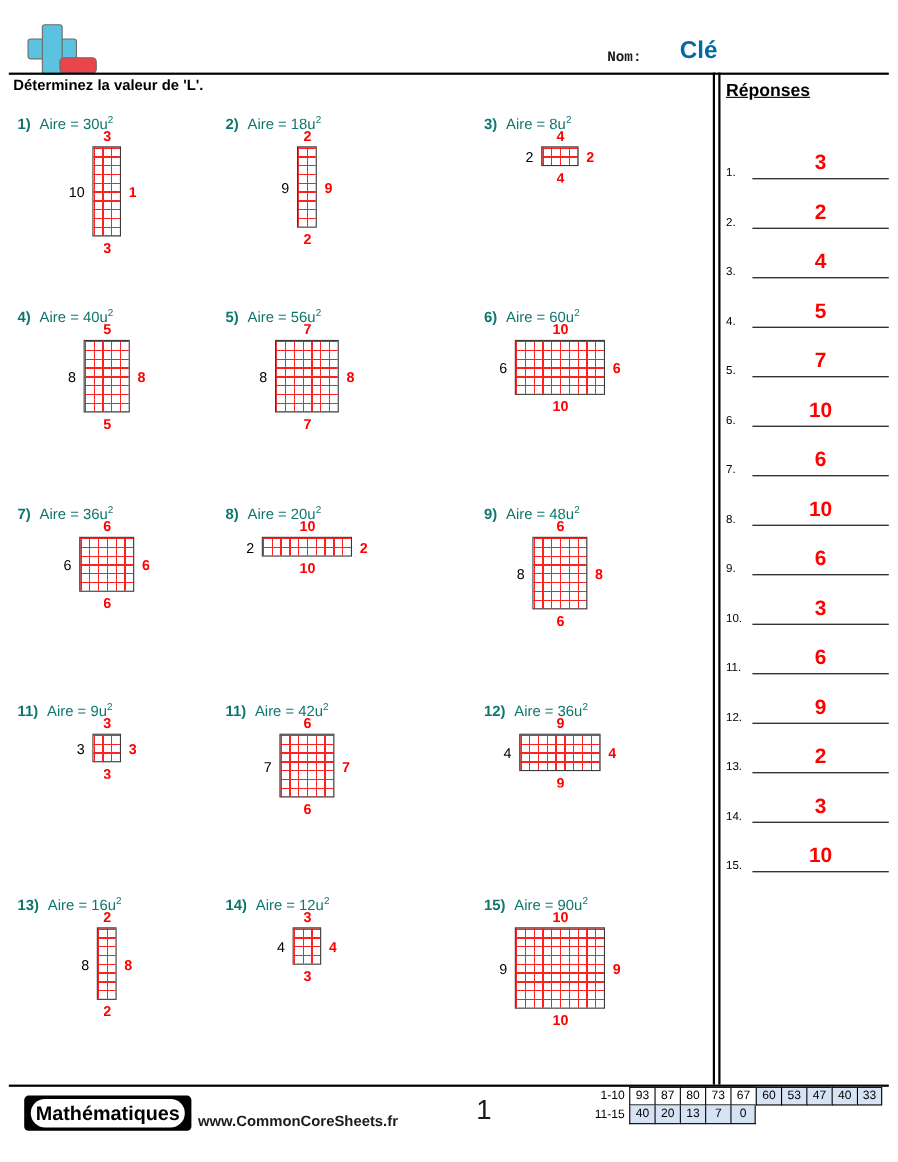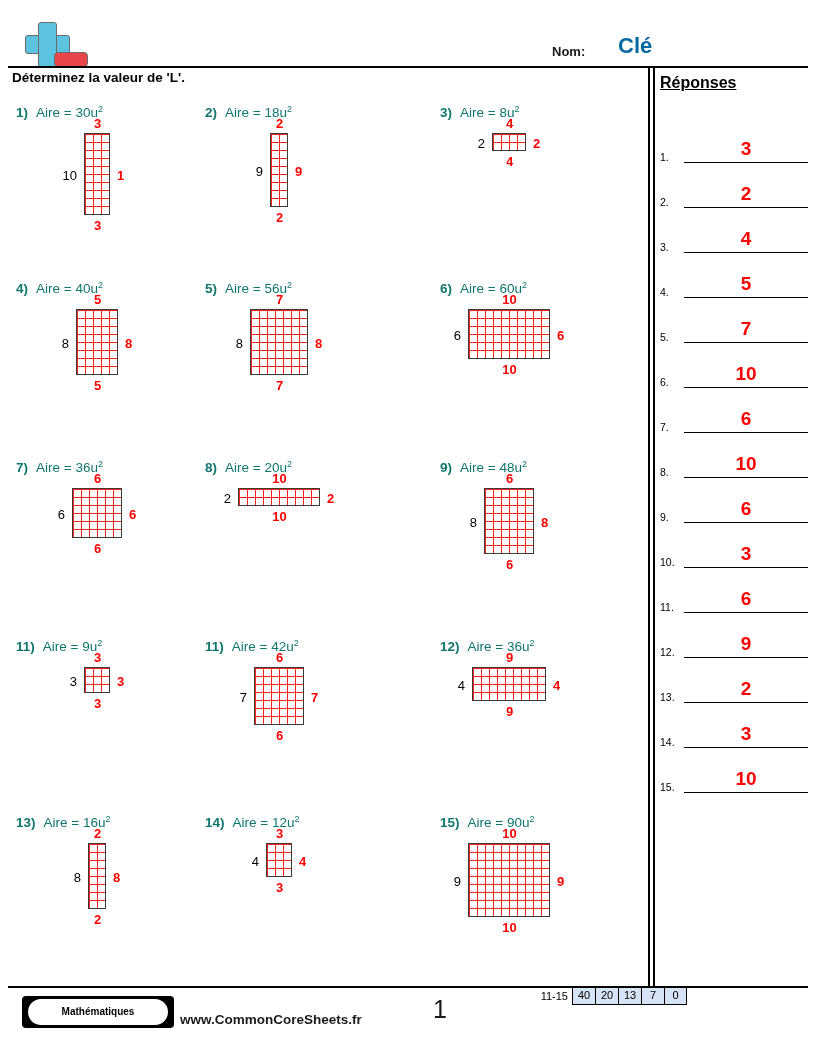--- a/index.html
+++ b/index.html
@@ -56,20 +56,21 @@
     font-size: 17px;
     color: #1a1a1a;
     white-space: nowrap;
   }
   #nom-label {
     position: absolute;
     left: 552px; top: 44px;
     font-size: 13px;
     font-weight: bold;
     color: #1a1a1a;
+    font-family: Liberation Mono, monospace;
   }
   #nom-value {
     position: absolute;
     left: 618px; top: 33px;
     font-size: 22px;
     font-weight: bold;
     color: #0369a1;
   }
   #header-rule {
     position: absolute;
@@ -223,21 +224,21 @@
     border-radius: 4px;
   }
   #badge-inner {
     position: absolute;
     left: 6px; top: 3px;
     width: 140px; height: 26px;
     background: #ffffff;
     border-radius: 13px;
     text-align: center;
     line-height: 26px;
-    font-size: 10px;
+    font-size: 18px;
     font-weight: bold;
     color: #000000;
   }
   #site {
     position: absolute;
     left: 180px; top: 1012px;
     font-size: 13.5px;
     font-weight: bold;
     color: #1a1a1a;
   }
@@ -530,20 +531,33 @@
     </div>
   </div>
 
 <div id="footer-rule"></div>
 <div id="badge">
   <div id="badge-inner">Mathématiques</div>
 </div>
 <div id="site">www.CommonCoreSheets.fr</div>
 <div id="page-num">1</div>
 <div id="score-table">
+    <div class="score-row">
+      <div class="score-label">1-10</div>
+      <div class="score-cell">93</div>
+      <div class="score-cell">87</div>
+      <div class="score-cell">80</div>
+      <div class="score-cell">73</div>
+      <div class="score-cell">67</div>
+      <div class="score-cell hl">60</div>
+      <div class="score-cell hl">53</div>
+      <div class="score-cell hl">47</div>
+      <div class="score-cell hl">40</div>
+      <div class="score-cell hl last">33</div>
+    </div>
     <div class="score-row r2">
       <div class="score-label">11-15</div>
       <div class="score-cell hl">40</div>
       <div class="score-cell hl">20</div>
       <div class="score-cell hl">13</div>
       <div class="score-cell hl">7</div>
       <div class="score-cell hl last">0</div>
     </div>
   </div>
 

